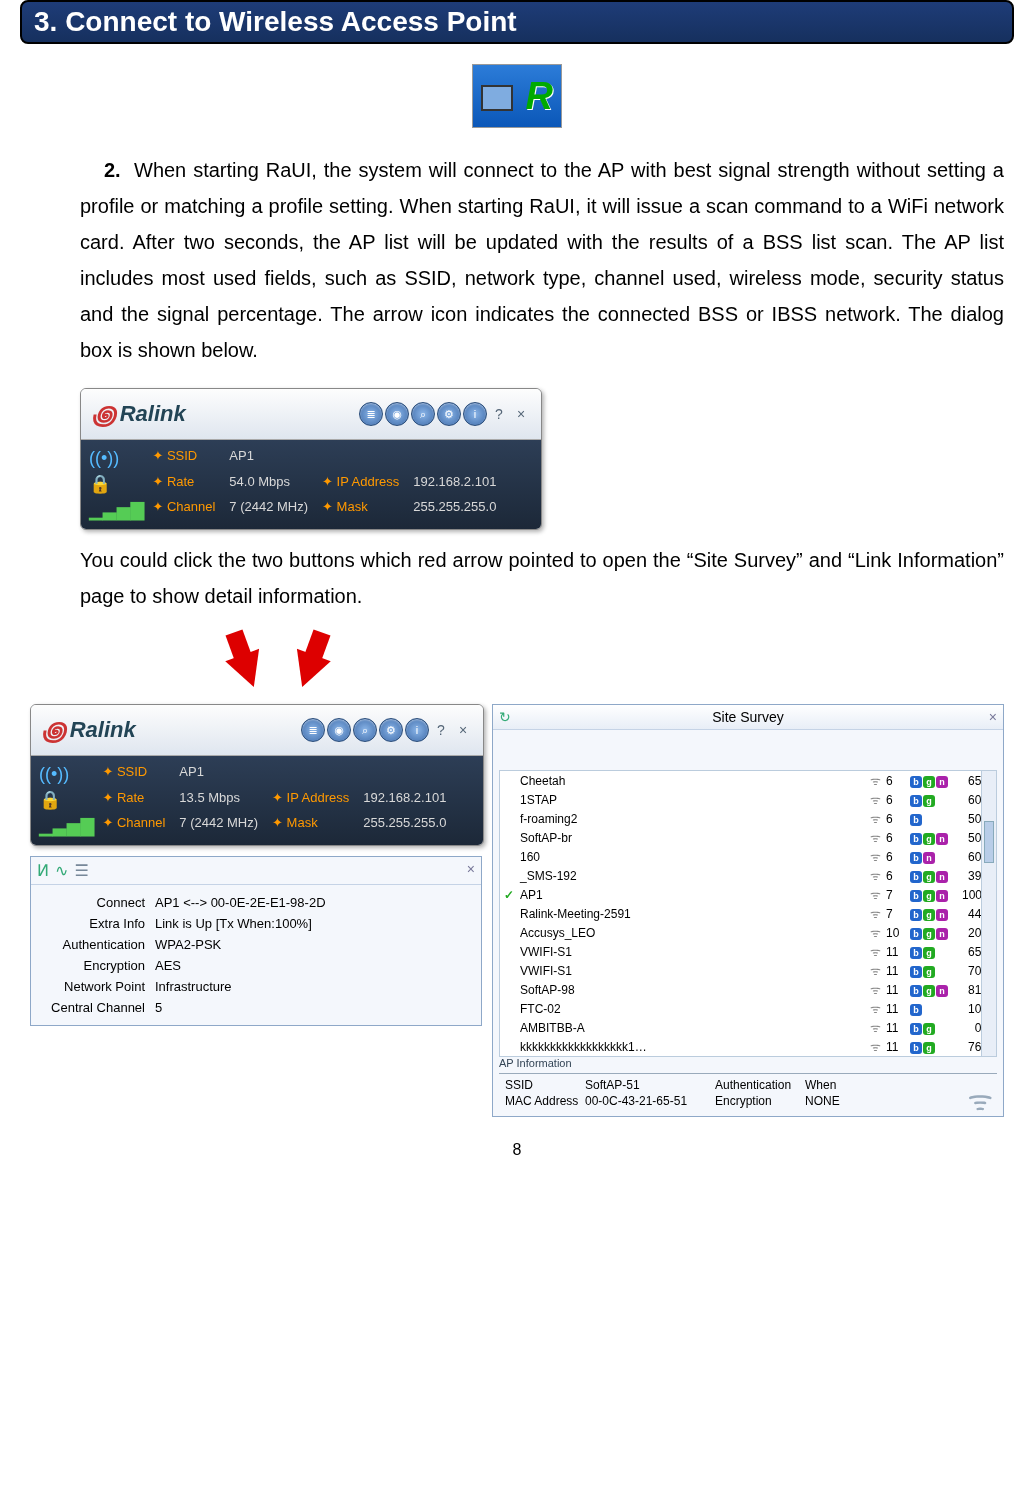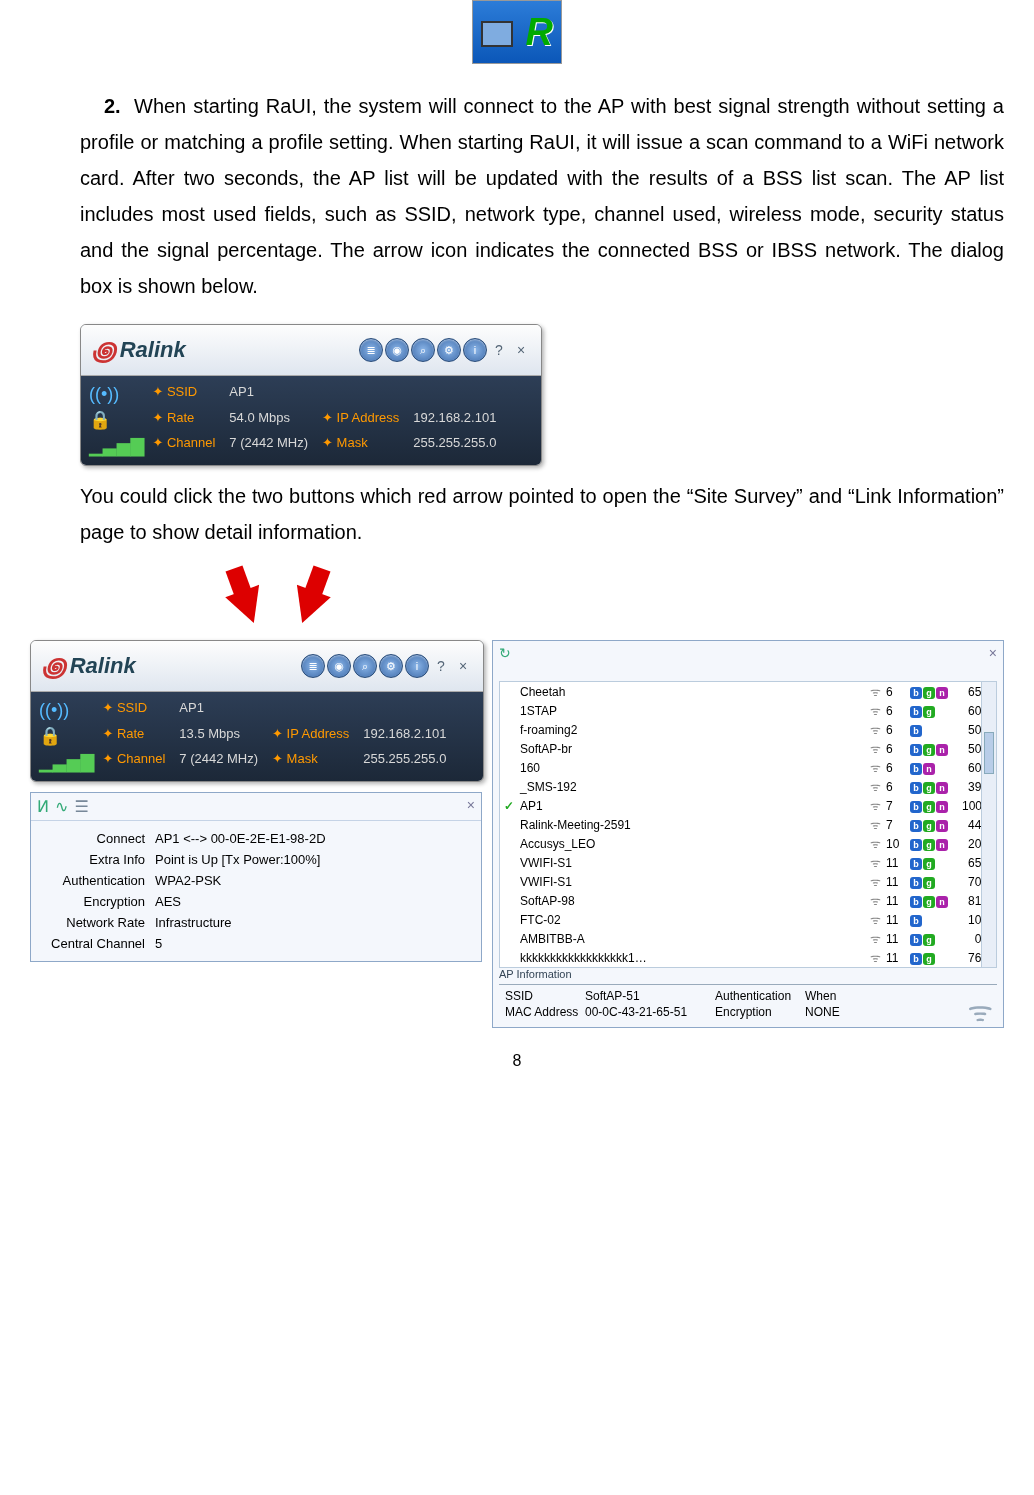--- a/index.html
+++ b/index.html
@@ -236,20 +236,21 @@
     width:18px; height:28px; background:#d00;
   }
   .ra2 { left:100px; top:20px; transform: rotate(20deg); }
   .page-num { text-align:center; font-size:16px; margin-top:18px; }
   .check { color:#2a2; font-weight:bold; }
 </style>
 </head>
 <body>
 
 <div class="page">
+  <div class="section-header">3. Connect to Wireless Access Point</div>
 
   <ol>
     <li class="item-wrap">
       <div class="tray-icon">
         <div class="screen"></div>
         <div class="R">R</div>
       </div>
     </li>
 
     <li class="item-wrap">
@@ -347,35 +348,36 @@
             <div class="pane-close">×</div>
             <div class="link-toolbar">
               <span style="color:#3a7">ⵍ</span>
               <span style="color:#3a7">∿</span>
               <span style="color:#789">☰</span>
             </div>
             <div class="link-body">
               <div class="lab">Connect</div>
                 <div>AP1 &lt;--&gt; 00-0E-2E-E1-98-2D</div>
               <div class="lab">Extra Info</div>
-                <div>Point is Up [Tx Power:100%]</div>
+                <div>Link is Up [Tx When:100%]</div>
               <div class="lab">Authentication</div>
                 <div>WPA2-PSK</div>
               <div class="lab">Encryption</div>
                 <div>AES</div>
-              <div class="lab">Network Rate</div>
+              <div class="lab">Network Point</div>
                 <div>Infrastructure</div>
               <div class="lab">Central Channel</div>
                 <div>5</div>
             </div>
           </div>
         </div>
 
         <div class="right-col">
           <div class="site-pane">
+            <div class="pane-title">Site Survey</div>
             <div class="pane-refresh">↻</div>
             <div class="pane-close">×</div>
             <div class="site-body">
               <div class="site-list" id="site-list">
                 <div class="site-row">
                     <span class="check"></span>
                     <span>Cheetah</span>
                     <span style="color: rgb(136, 136, 136);">ᯤ</span>
                     <span>6</span>
                     <span class="modes"><span class="m-b">b</span><span class="m-g">g</span><span class="m-n">n</span></span>

